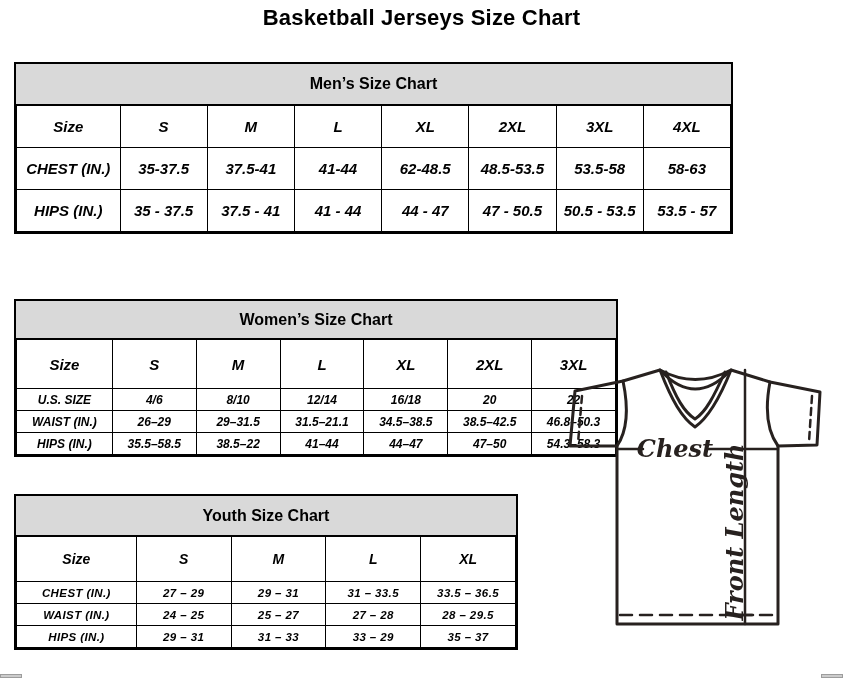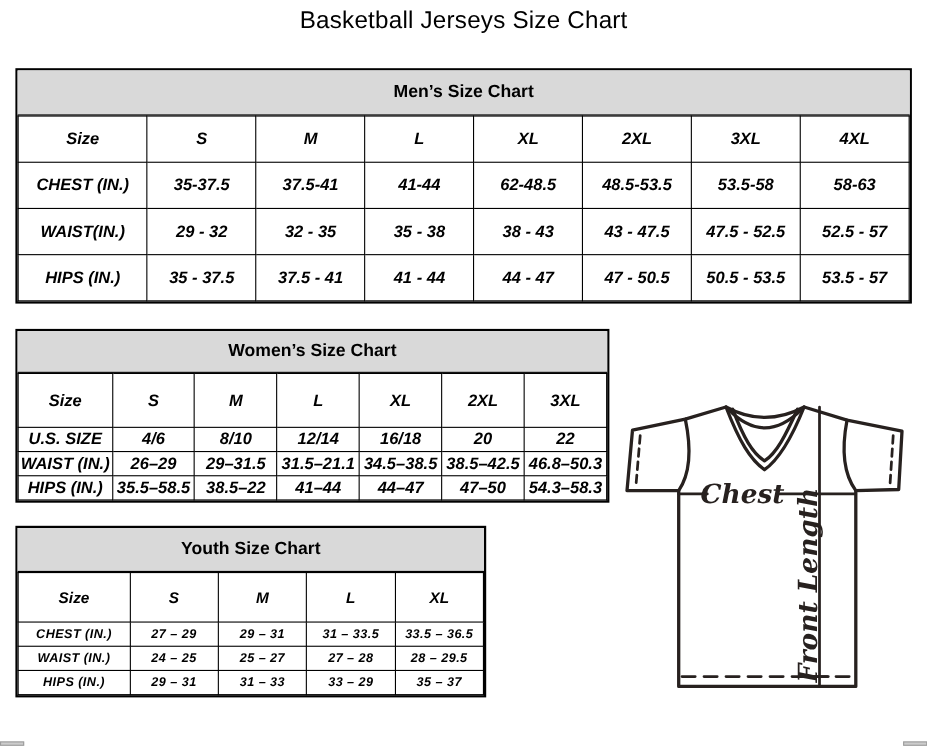--- a/index.html
+++ b/index.html
@@ -3,46 +3,46 @@
 <meta charset="utf-8">
 <style>
   html,body{margin:0;padding:0;}
   body{
     width:843px;height:679px;position:relative;overflow:hidden;
     background:#ffffff;color:#000;
     font-family:"Liberation Sans","DejaVu Sans",sans-serif;
   }
   .page-title{
     position:absolute;left:0;top:5px;width:843px;
-    text-align:center;font-size:22px;font-weight:normal;letter-spacing:0.2px;
+    text-align:center;font-size:22px;font-weight:bold;letter-spacing:0.2px;
   }
   .chart{
     position:absolute;border:2px solid #000;background:#fff;box-sizing:border-box;
   }
   .chart-caption{
     background:#d9d9d9;border-bottom:1px solid #000;
     text-align:center;font-weight:bold;font-size:16px;
     display:flex;align-items:center;justify-content:center;
   }
   table.size-table{width:100%;border-collapse:collapse;table-layout:fixed;font-style:italic;}
   table.size-table td{
     border:1px solid #000;text-align:center;vertical-align:middle;
     font-weight:bold;padding:0;
   }
   
-  #mens-chart{left:14px;top:62px;width:815px;}
+  #mens-chart{left:14px;top:62px;width:719px;}
   #mens-chart .chart-caption{height:40px;}
   #mens-chart td{font-size:15px;height:41px;}
   
-  #womens-chart{left:14px;top:299px;width:540px;}
+  #womens-chart{left:14px;top:299px;width:604px;}
   #womens-chart .chart-caption{height:37px;}
   #womens-chart tr.hdr td{font-size:15px;height:48px;}
-  #womens-chart tr.data td{font-size:15px;height:21px;}
-  
-  #youth-chart{left:14px;top:478px;width:428px;}
+  #womens-chart tr.data td{font-size:12px;height:21px;}
+  
+  #youth-chart{left:14px;top:494px;width:504px;}
   #youth-chart .chart-caption{height:39px;}
   #youth-chart tr.hdr td{font-size:14px;height:44px;}
   #youth-chart tr.data td{font-size:11.5px;height:21px;letter-spacing:0.4px;}
 
   
   #jersey{position:absolute;left:556px;top:356px;width:284px;height:296px;}
   #jersey .meas-text{
     font-family:"DejaVu Serif","Liberation Serif",serif;
     font-style:italic;font-weight:bold;fill:#27211f;
   }
@@ -87,30 +87,20 @@
       <td>CHEST (IN.)</td>
       <td>35-37.5</td>
       <td>37.5-41</td>
       <td>41-44</td>
       <td>62-48.5</td>
       <td>48.5-53.5</td>
       <td>53.5-58</td>
       <td>58-63</td>
     </tr>
     <tr class="data">
-      <td>WAIST(IN.)</td>
-      <td>29 - 32</td>
-      <td>32 - 35</td>
-      <td>35 - 38</td>
-      <td>38 - 43</td>
-      <td>43 - 47.5</td>
-      <td>47.5 - 52.5</td>
-      <td>52.5 - 57</td>
-    </tr>
-    <tr class="data">
       <td>HIPS (IN.)</td>
       <td>35 - 37.5</td>
       <td>37.5 - 41</td>
       <td>41 - 44</td>
       <td>44 - 47</td>
       <td>47 - 50.5</td>
       <td>50.5 - 53.5</td>
       <td>53.5 - 57</td>
     </tr>
   </tbody>

